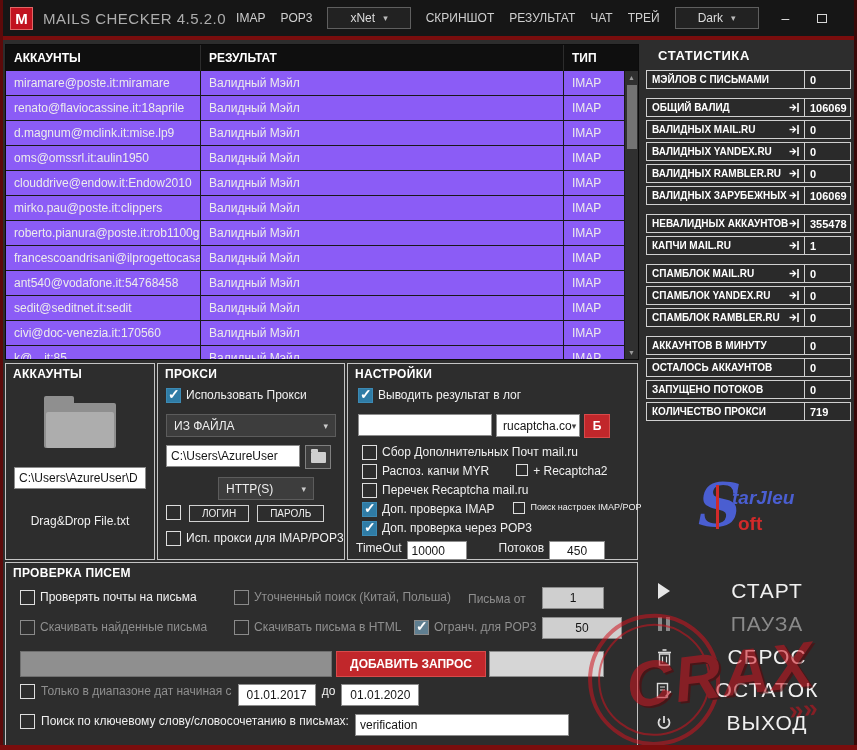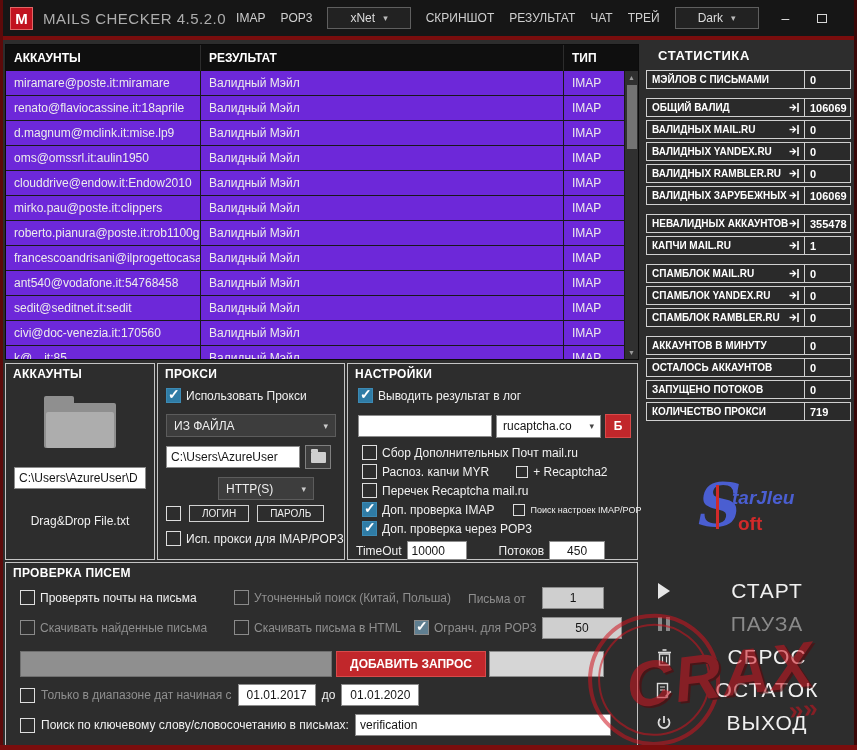--- a/index.html
+++ b/index.html
@@ -23,21 +23,21 @@
 .win-btn{color:#d8d8d8;font-size:14px;margin-left:3px;display:flex;align-items:center;justify-content:center;width:18px;height:18px}
 .maxbox{display:inline-block;width:10px;height:9px;border:1px solid #d8d8d8}
 .red-line{position:absolute;left:0;top:36px;width:100%;height:4px;background:#7a0d0d;z-index:10}
 
 
 .table{position:absolute;left:5px;top:44px;width:634px;height:316px;background:#262626;border:1px solid #0c0c0c}
 .thead{display:flex;height:26px;background:#0f0f0f;color:#fff;font-size:12px;font-weight:bold;align-items:stretch;padding-right:14px}
 .th{padding-left:8px;display:flex;align-items:center;border-right:1px solid #2c2c2c}
 .th-acc{width:195px}.th-res{flex:1}.th-type{width:60px;border-right:none}
 .tbody{position:absolute;left:0;top:26px;right:14px;bottom:0;overflow:hidden}
-.tr{display:flex;height:25px;background:#6d28d9;border-bottom:1px solid #191919;color:#ececec;font-size:12px}
+.tr{display:flex;height:25px;background:#8b5cf6;border-bottom:1px solid #191919;color:#ececec;font-size:12px}
 .td{padding-left:8px;display:flex;align-items:center;border-right:1px solid #191919;white-space:nowrap;overflow:hidden}
 .td-acc{width:195px}.td-res{flex:1}.td-type{width:60px;border-right:none}
 .vscroll{position:absolute;top:26px;right:0;width:14px;bottom:0;background:#303030;border-left:1px solid #191919;display:flex;flex-direction:column;align-items:center;padding:1px 0}
 .vscroll .arr{color:#9a9a9a;font-size:7px;line-height:11px}
 .vscroll .thumb{width:10px;height:64px;background:#737373;margin-top:2px}
 .vscroll .arr.bottom{margin-top:auto}
 
 
 .cb{width:15px;height:15px;border:1px solid #dedede;background:#2d2d2d;display:inline-block;position:relative;flex:none}
 .cb.on{background:#2f7ca6;border-color:#3c8ab4}
@@ -61,21 +61,21 @@
 .btn-outline{border:1px solid #d0d0d0;background:transparent;color:#eee;font-size:10px;padding:2px 12px;font-family:"Liberation Sans",sans-serif}
 .btn-red{background:#c1272b;color:#fff;border:1px solid #d84a4a;font-weight:bold;font-size:12px;font-family:"Liberation Sans",sans-serif}
 
 
 .panel{position:absolute;border:1px solid #c4c4c4;background:#2d2d2d;color:#eee}
 .panel-title{position:absolute;left:7px;top:3px;font-size:12px;font-weight:bold;color:#fff;letter-spacing:.3px}
 .p-accounts{left:5px;top:363px;width:150px;height:197px}
 .p-proxy{left:157px;top:363px;width:188px;height:197px}
 .p-settings{left:347px;top:363px;width:291px;height:197px}
 .p-letters{left:5px;top:562px;width:633px;height:184px}
-.prow{position:absolute;display:flex;align-items:center;gap:5px}
+.prow{position:absolute;display:flex;align-items:flex-start;gap:5px}
 
 
 .folder-big{position:absolute;left:38px;top:32px;width:72px;height:52px}
 .folder-big .tab{position:absolute;left:0;top:0;width:30px;height:10px;background:#8f8f8f;border-radius:2px 2px 0 0}
 .folder-big .back{position:absolute;left:0;top:7px;width:72px;height:45px;background:#8f8f8f;border-radius:2px}
 .folder-big .front{position:absolute;left:2px;top:16px;width:68px;height:36px;background:#adadad;border-radius:2px}
 .acc-path{left:8px;top:103px}
 .acc-path .field{width:132px}
 .acc-drag{position:absolute;left:0;top:150px;width:100%;text-align:center;font-size:12px;color:#f0f0f0}
 
@@ -88,21 +88,21 @@
 .folder-sm{position:relative;width:15px;height:11px;background:#cfcfcf;border-radius:1px}
 .folder-sm::before{content:"";position:absolute;left:0;top:-3px;width:7px;height:3px;background:#cfcfcf;border-radius:1px 1px 0 0}
 .px-proto{position:absolute;left:60px;top:113px;width:96px}
 .px-auth{left:8px;top:141px;gap:8px}
 .px-use2{left:8px;top:167px}
 
 
 .st-log{left:10px;top:24px}
 .st-captcha{left:10px;top:50px;gap:4px}
 .st-captcha .key{width:134px}
-.st-captcha .wselect{width:105px}
+.st-captcha .wselect{width:84px}
 .st-captcha .btn-red{width:26px;height:24px}
 .st-c1{left:14px;top:81px}
 .st-c2{left:14px;top:100px}
 .st-c2 .sub{margin-left:22px}
 .st-c3{left:14px;top:119px}
 .st-c4{left:14px;top:138px}
 .st-c4 .sub{margin-left:14px}
 .st-c5{left:14px;top:157px}
 .st-bottom{left:8px;top:177px;}
 .st-bottom .field{height:19px}
@@ -118,21 +118,21 @@
 .lt-r2a{left:14px;top:57px}
 .lt-r2b{left:228px;top:57px}
 .lt-r2c{left:408px;top:57px}
 .lt-f2{position:absolute;left:536px;top:54px;width:80px}
 .lt-q{position:absolute;left:14px;top:88px;width:312px;height:26px}
 .lt-add{position:absolute;left:330px;top:88px;width:150px;height:26px}
 .lt-extra{position:absolute;left:483px;top:88px;width:115px;height:26px}
 .lt-r4{left:14px;top:121px;gap:6px}
 .lt-r4 .field{width:78px;text-align:center}
 .lt-r5{left:14px;top:151px;gap:6px}
-.lt-r5 .field{width:256px}
+.lt-r5 .field{width:214px}
 
 
 .stats-title{position:absolute;left:658px;top:48px;font-size:13px;font-weight:bold;color:#fff;letter-spacing:.6px}
 .stats-list{position:absolute;left:646px;top:70px;width:205px}
 .stat-row{display:flex;margin-bottom:3px;height:19px}
 .stat-row.gap{margin-top:9px}
 .stat-label{flex:1;border:1px solid #d0d0d0;background:#2a2a2a;color:#fff;font-size:10px;font-weight:bold;display:flex;align-items:center;justify-content:space-between;padding:0 4px 0 5px;white-space:nowrap;overflow:hidden}
 .stat-arrow{display:flex;align-items:center;flex:none}
 .stat-value{width:46px;border:1px solid #d0d0d0;border-left:none;background:#2a2a2a;color:#fff;font-size:11px;font-weight:bold;display:flex;align-items:center;padding-left:5px}
 

